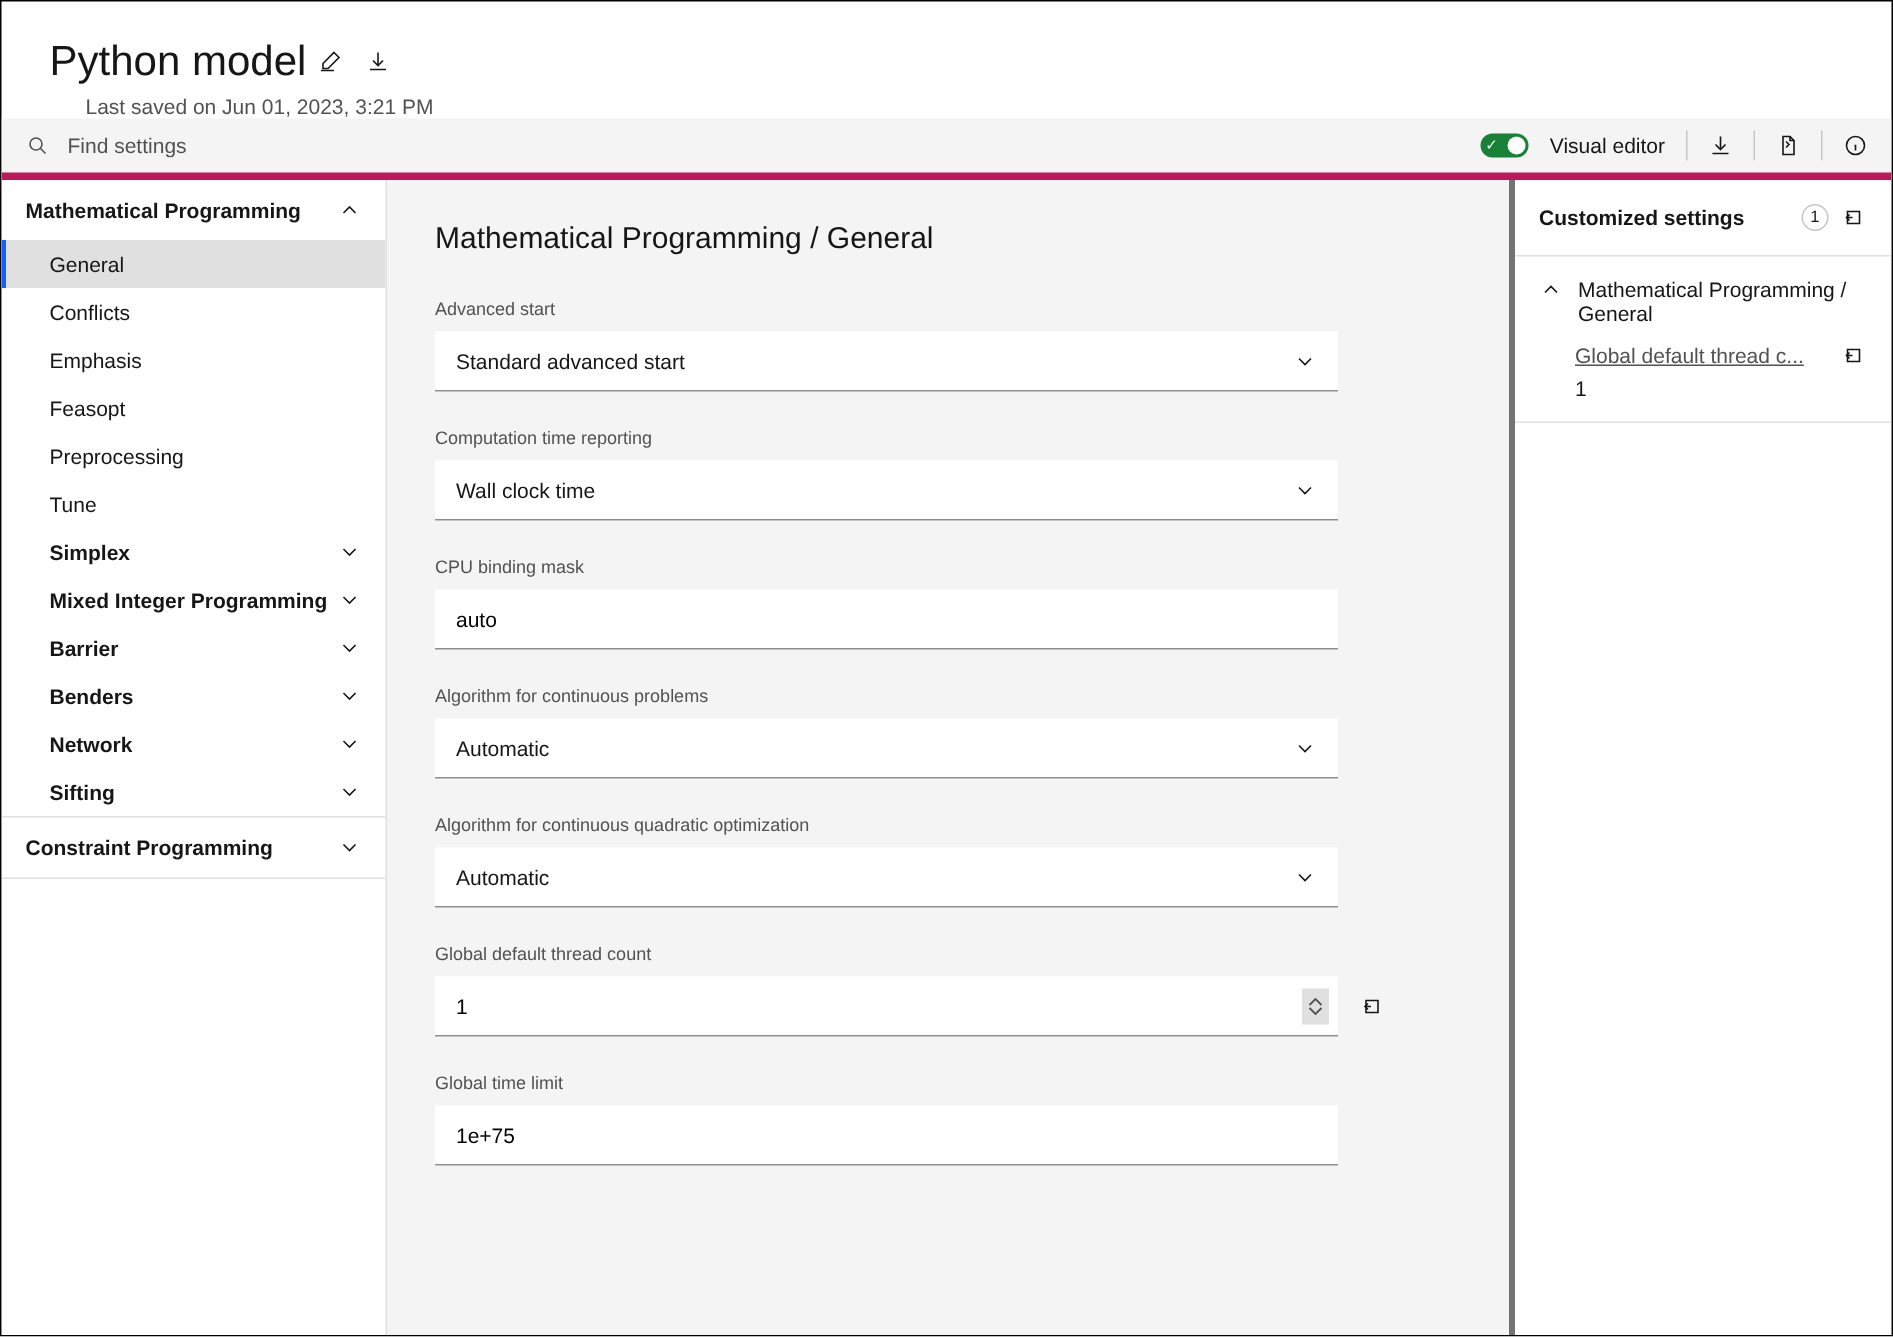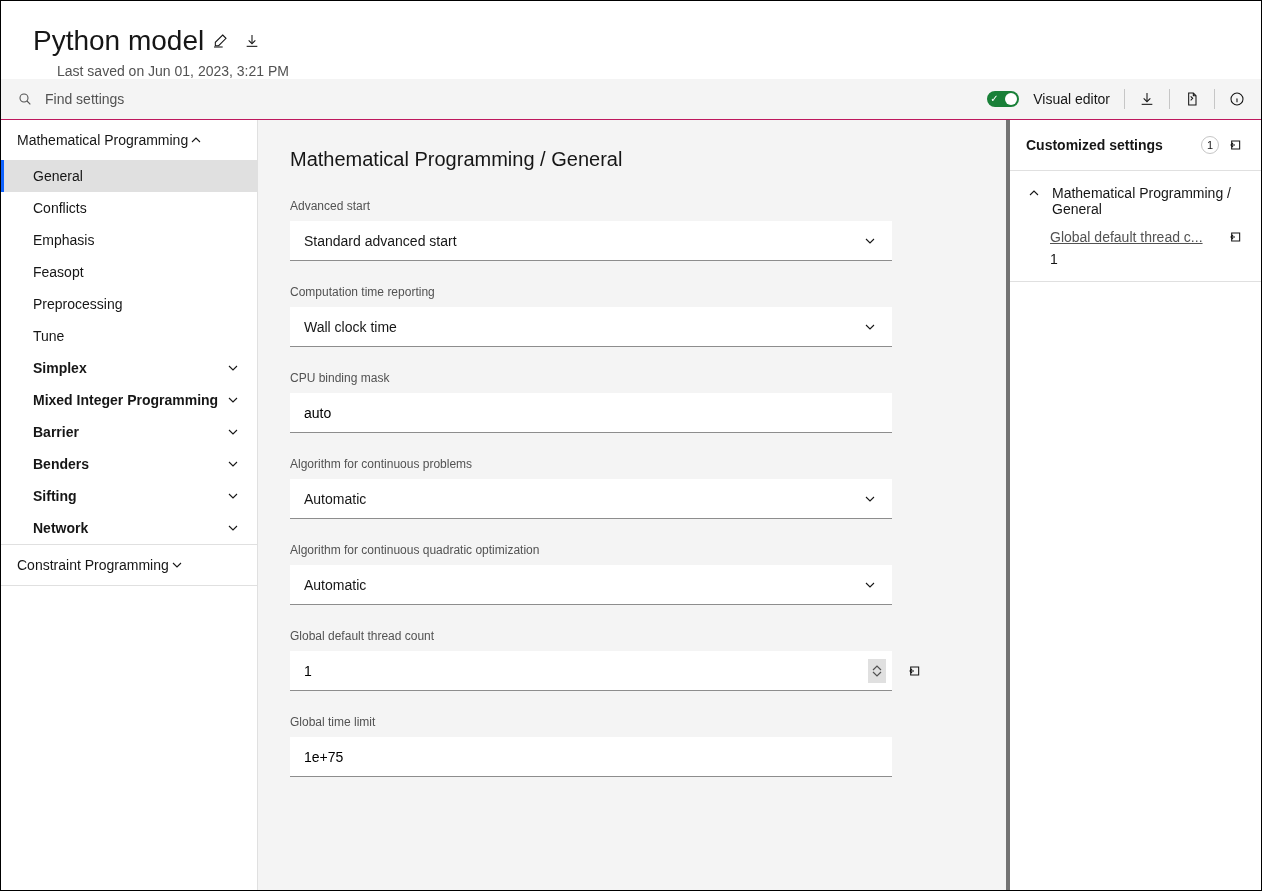--- a/index.html
+++ b/index.html
@@ -16,38 +16,38 @@
 
 .tabs { display: flex; align-items: center; margin-top: 24px; border-bottom: 1px solid #e0e0e0; padding-left: 32px; position: relative; }
 .tab { padding: 10px 16px 12px 0; margin-right: 24px; font-size: 14px; color: #525252; cursor: pointer; position: relative; }
 .tab.active { color: #161616; font-weight: 600; }
 .tab.active::after { content:""; position:absolute; left:-16px; right:-16px; bottom:-1px; height:2px; background:#0f62fe; }
 .tab .close { margin-left: 6px; font-weight: 400; color: #525252; }
 .tab-divider { width:1px; height:20px; background:#c6c6c6; margin:0 12px; }
 .tab-add { color:#525252; padding:4px; }
 
 
-.toolbar { display:flex; align-items:center; height:41px; border-bottom:1px solid #be185d; background:#f4f4f4; }
+.toolbar { display:flex; align-items:center; height:41px; border-bottom:5px solid #be185d; background:#f4f4f4; }
 .search-wrap { display:flex; align-items:center; flex:1; padding:0 16px; gap:12px; }
 .search-wrap input { border:none; background:transparent; font-size:14px; outline:none; flex:1; color:#161616; }
 .search-wrap input::placeholder { color:#525252; }
 .toolbar-right { display:flex; align-items:center; gap:14px; padding:0 16px; }
 .toggle { width:32px; height:16px; background:#198038; border-radius:10px; position:relative; }
 .toggle::after { content:""; position:absolute; right:2px; top:2px; width:12px; height:12px; border-radius:50%; background:#fff; }
 .toggle-check { position:absolute; left:3px; top:2px; color:#fff; font-size:10px; }
 .toolbar-label { font-size:14px; color:#161616; }
 .tb-divider { width:1px; height:20px; background:#c6c6c6; }
 
 
 .body { display:flex; flex:1; overflow:hidden; }
 
 
 .sidebar { width:257px; border-right:1px solid #e0e0e0; background:#fff; overflow-y:auto; }
 .side-group { border-bottom:1px solid #e0e0e0; }
-.side-head { display:flex; align-items:center; padding:12px 16px; font-size:14px; font-weight:400; cursor:pointer; }
+.side-head { display:flex; align-items:center; justify-content:space-between; padding:12px 16px; font-size:14px; font-weight:700; cursor:pointer; }
 .side-item, .side-sub { display:flex; align-items:center; justify-content:space-between; padding:8px 16px 8px 32px; font-size:14px; color:#161616; cursor:pointer; }
 .side-item.active { background:#e0e0e0; position:relative; }
 .side-item.active::before { content:""; position:absolute; left:0; top:0; bottom:0; width:3px; background:#0f62fe; }
 .side-sub { font-weight:600; }
 
 
 .main { flex:1; background:#f4f4f4; padding:28px 32px; overflow-y:auto; }
 .crumb { font-size:20px; font-weight:400; margin-bottom:28px; }
 .field { margin-bottom:24px; max-width:602px; }
 .field-label { font-size:12px; color:#525252; margin-bottom:8px; }
@@ -188,27 +188,27 @@
               <path d="M6 9l6 6 6-6"></path>
             </svg>
           </div>
         <div class="side-sub">
             <span>Benders</span>
             <svg class="chev" viewBox="0 0 24 24" fill="none" stroke="currentColor" stroke-width="1.6">
               <path d="M6 9l6 6 6-6"></path>
             </svg>
           </div>
         <div class="side-sub">
+            <span>Network</span>
+            <svg class="chev" viewBox="0 0 24 24" fill="none" stroke="currentColor" stroke-width="1.6">
+              <path d="M6 9l6 6 6-6"></path>
+            </svg>
+          </div>
+        <div class="side-sub">
             <span>Sifting</span>
-            <svg class="chev" viewBox="0 0 24 24" fill="none" stroke="currentColor" stroke-width="1.6">
-              <path d="M6 9l6 6 6-6"></path>
-            </svg>
-          </div>
-        <div class="side-sub">
-            <span>Network</span>
             <svg class="chev" viewBox="0 0 24 24" fill="none" stroke="currentColor" stroke-width="1.6">
               <path d="M6 9l6 6 6-6"></path>
             </svg>
           </div>
       </div>
       <div class="side-group">
         <div class="side-head">
           <span>Constraint Programming</span>
           <svg class="chev" viewBox="0 0 24 24" fill="none" stroke="currentColor" stroke-width="1.6">
               <path d="M6 9l6 6 6-6"></path>

